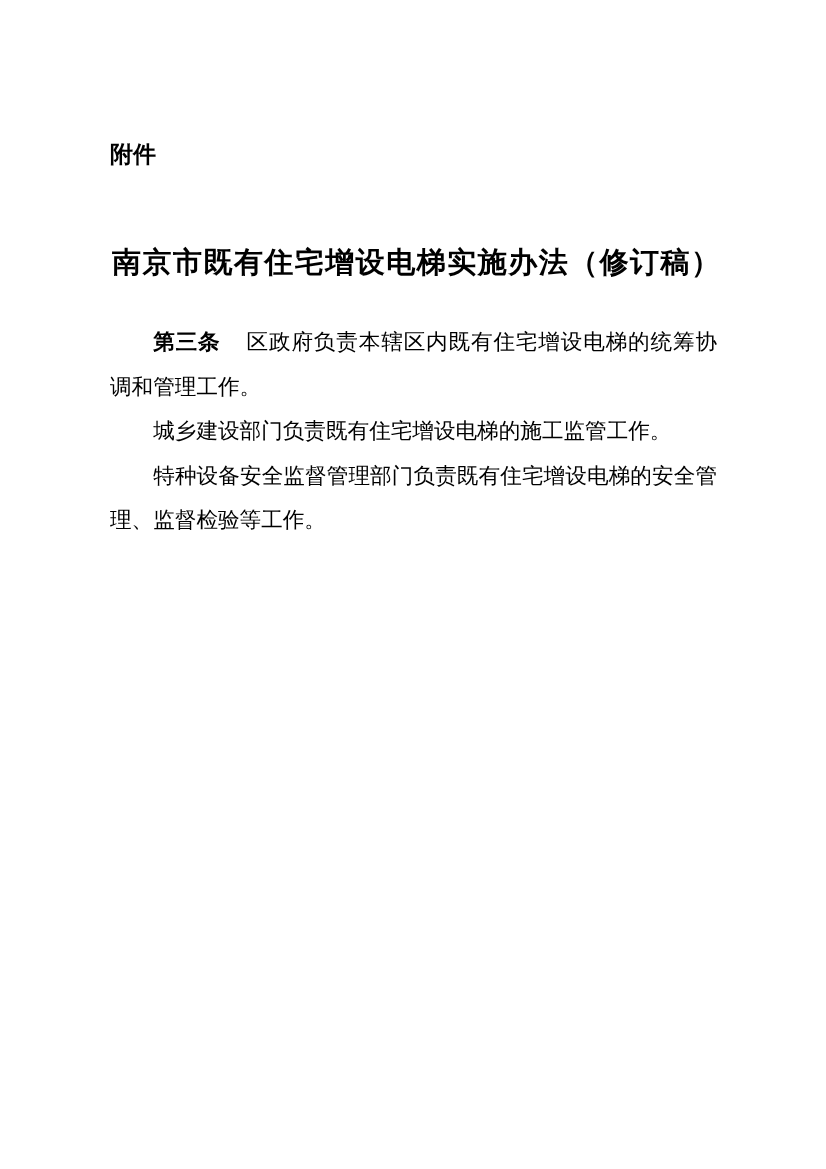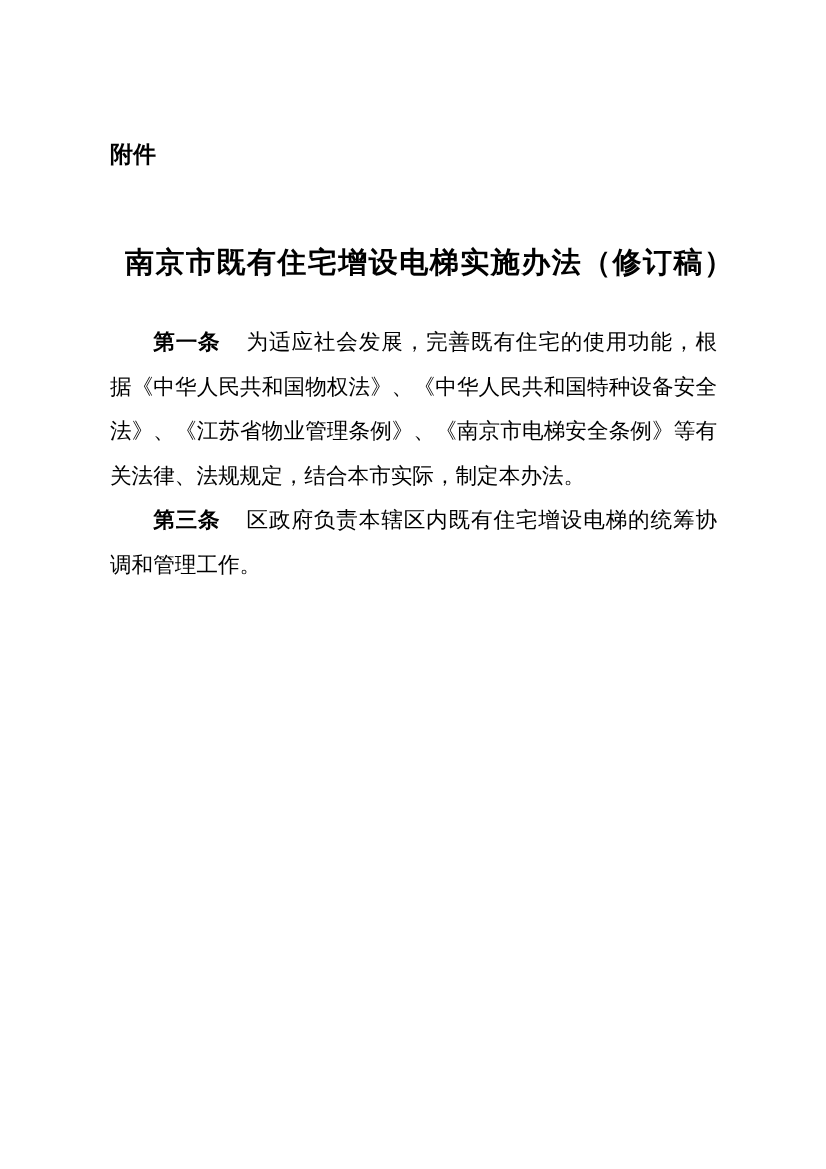--- a/index.html
+++ b/index.html
@@ -21,21 +21,21 @@
     left: 110px;
     top: 140px;
     font-family: "Liberation Sans", sans-serif;
     font-weight: bold;
     font-size: 23px;
     line-height: 28px;
     color: #000000;
   }
   .doc-title {
     position: absolute;
-    left: 125px;
+    left: 112px;
     top: 222px;
     width: 608px;
     font-family: "Liberation Serif", serif;
     font-weight: bold;
     font-size: 29px;
     line-height: 42px;
     text-align: justify;
     text-align-last: justify;
     color: #000000;
   }
@@ -86,21 +86,22 @@
 </head>
 <body>
 
 <div class="page">
 
   <div class="attachment-label">附件</div>
 
   <h1 class="doc-title">南京市既有住宅增设电梯实施办法（修订稿）</h1>
 
   <div class="doc-body">
-    <p><span class="article-lead">第一条</span><span>为适应社会发展，完善既有住宅的使用功能，根据《中华人民共和国物权法》、《中华人民共和国特种设备安全法》、《江苏省物业管理条例》、《南京市电梯安全条例》等有关法律、法规规定，结合本市实际，制定本办法。</span></p>
     <p><span class="article-lead">第三条</span><span>区政府负责本辖区内既有住宅增设电梯的统筹协调和管理工作。</span></p>
+    <p><span>城乡建设部门负责既有住宅增设电梯的施工监管工作。</span></p>
+    <p><span>特种设备安全监督管理部门负责既有住宅增设电梯的安全管理、监督检验等工作。</span></p>
   </div>
 
   <div class="page-footer">
     <span class="dash">—</span><span class="page-num">5</span><span class="dash">—</span>
   </div>
 
 </div>
 
 </body></html>

